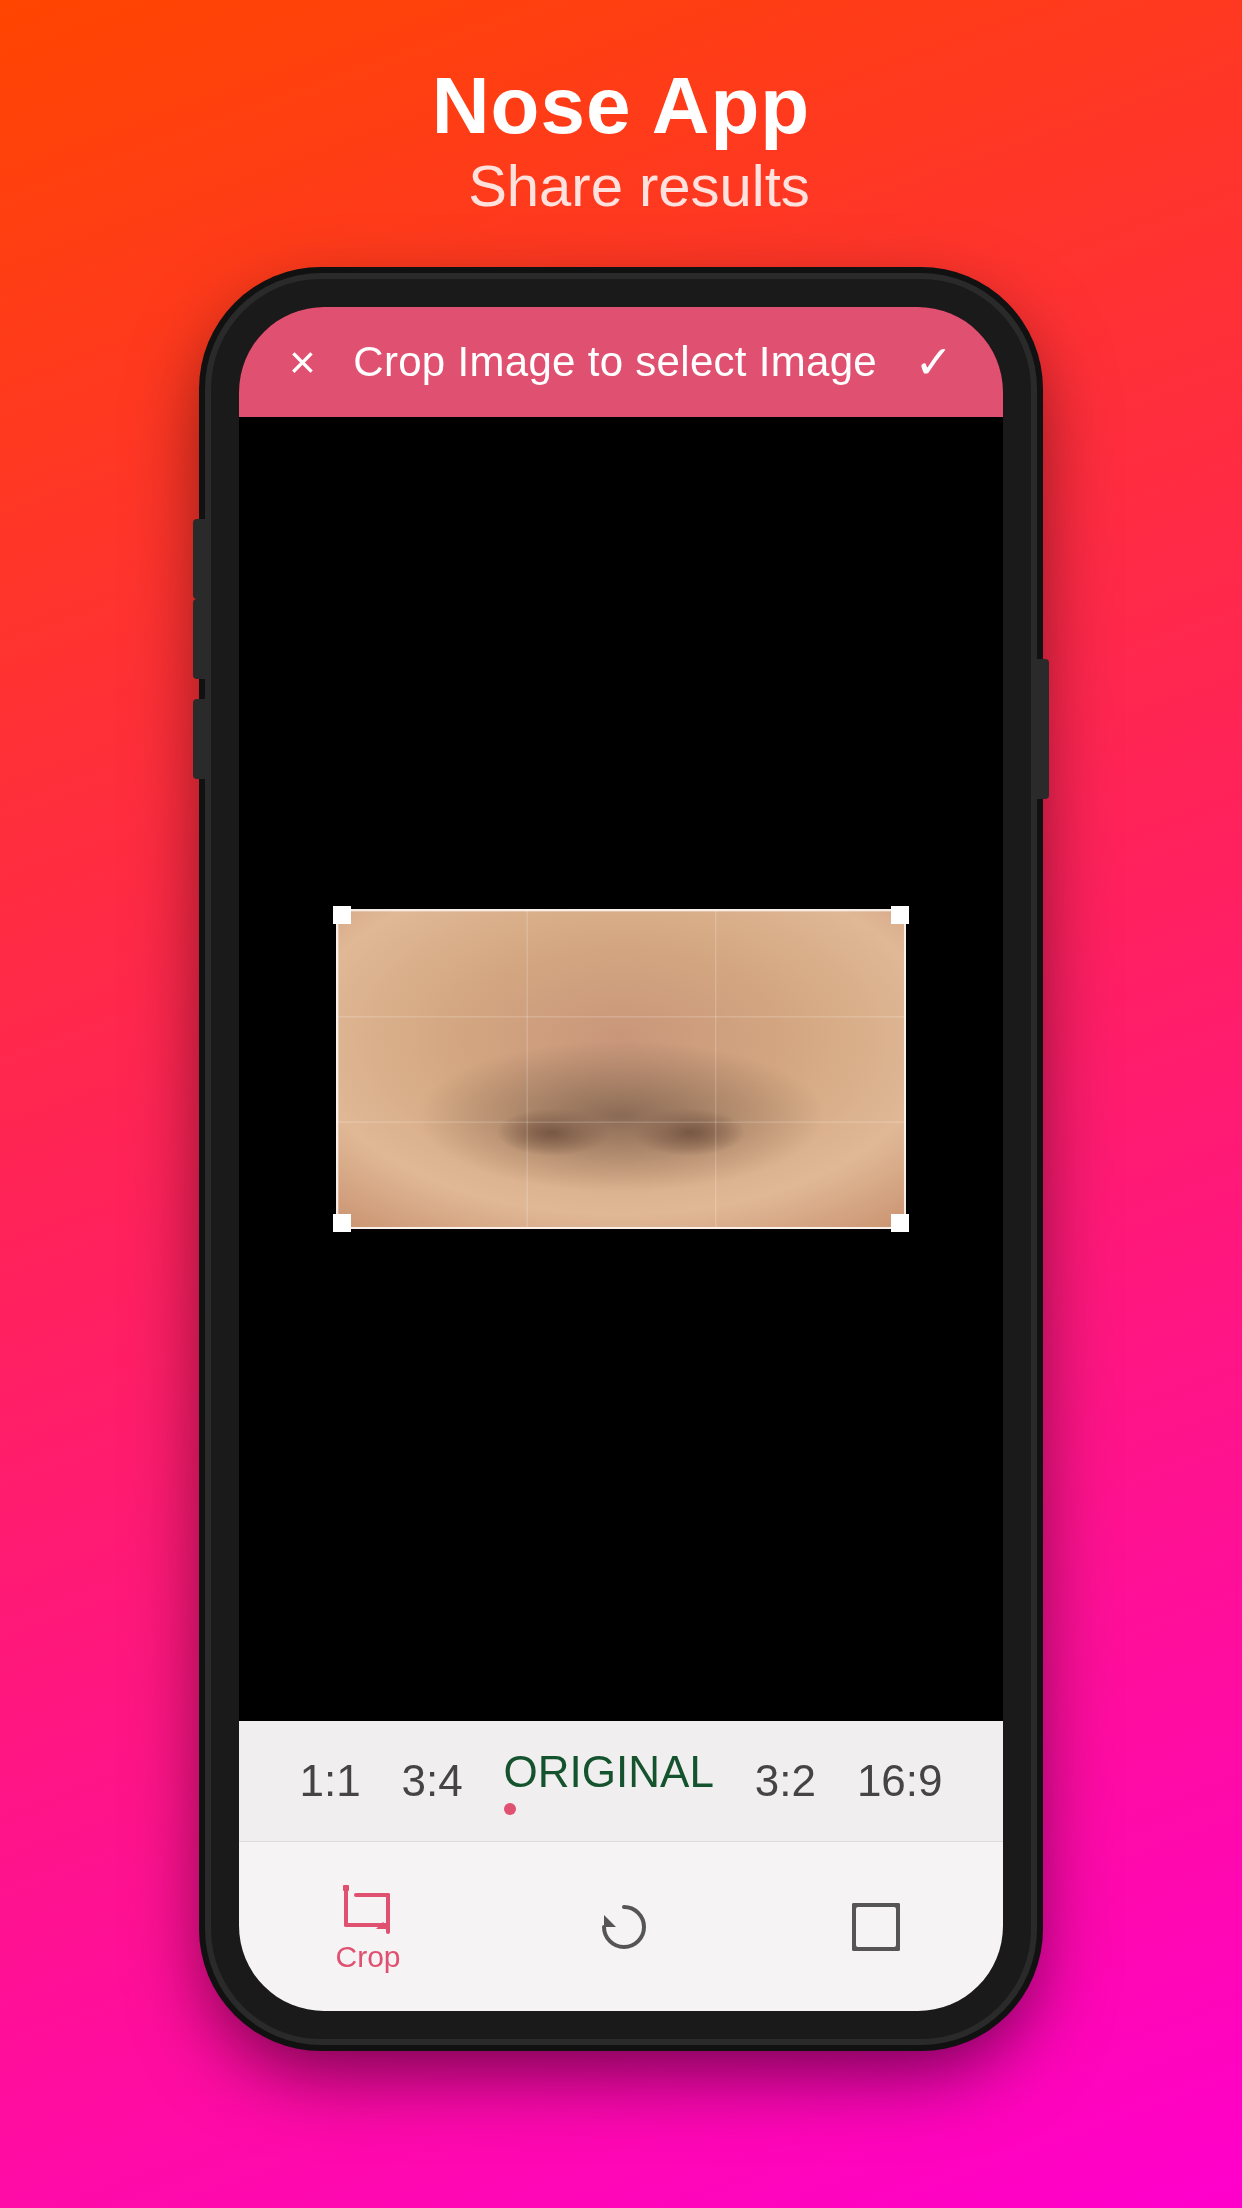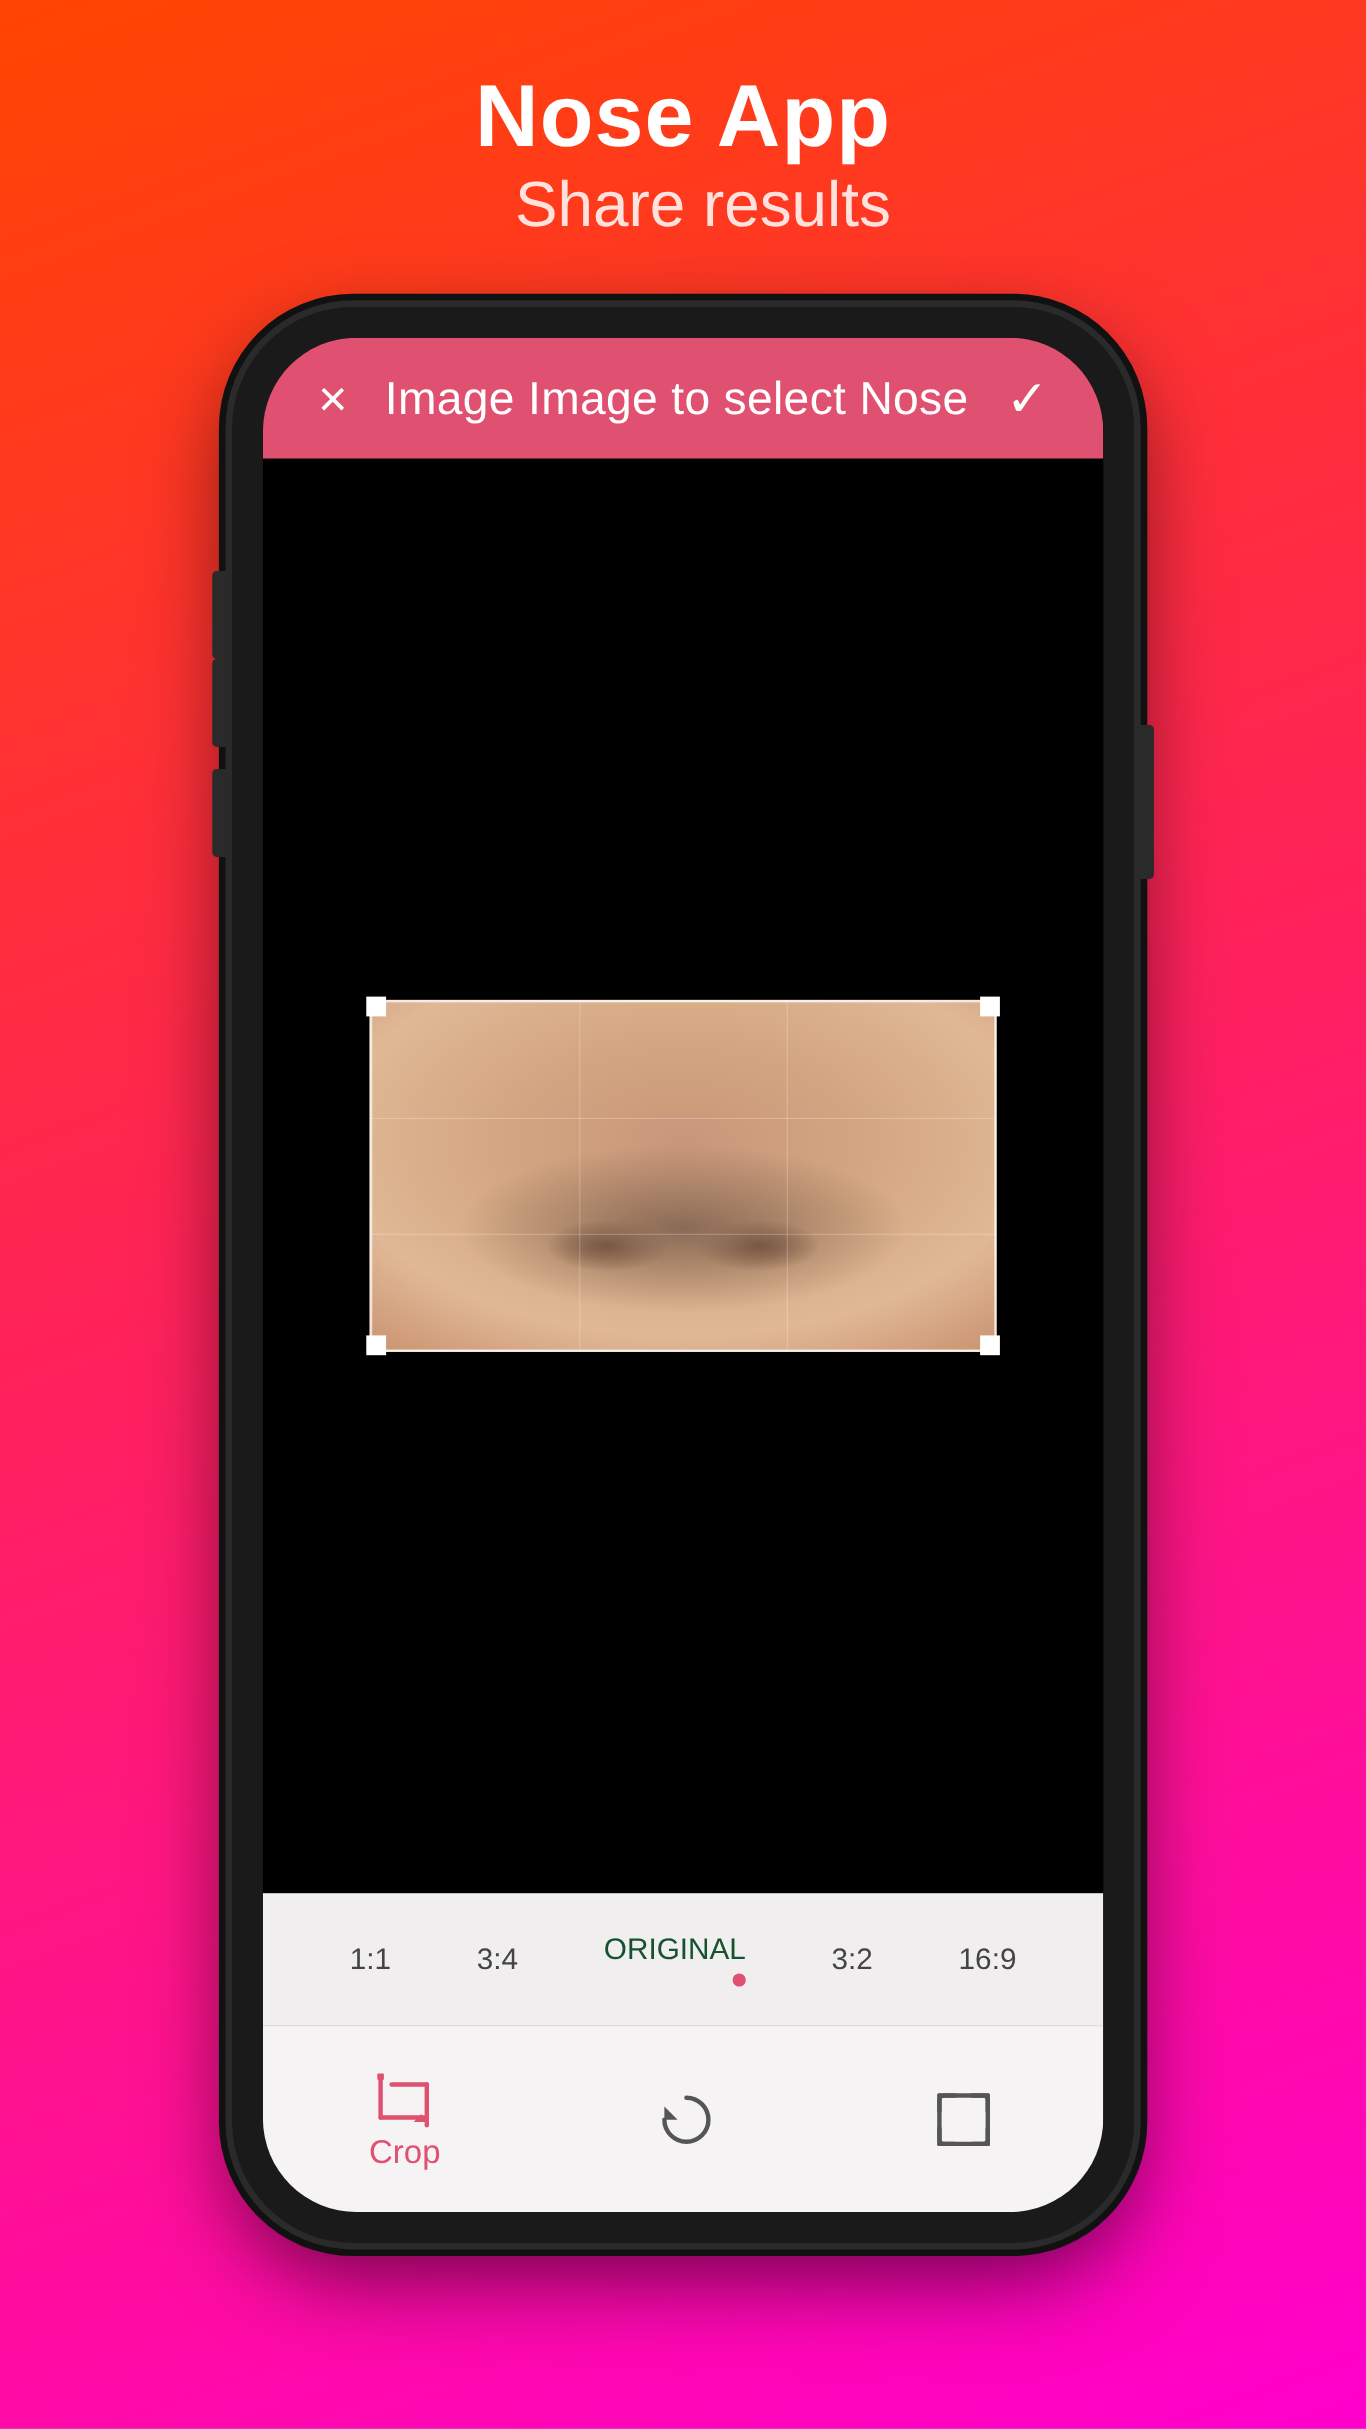--- a/index.html
+++ b/index.html
@@ -174,27 +174,27 @@
       background: #f0eeee;
       height: 120px;
       display: flex;
       align-items: center;
       justify-content: space-around;
       padding: 0 40px;
       flex-shrink: 0;
     }
 
     .ratio-item {
-      font-size: 27px;
+      font-size: 44px;
       color: #444;
       font-weight: 500;
       position: relative;
       display: flex;
       flex-direction: column;
-      align-items: flex-end;
+      align-items: flex-start;
       gap: 6px;
     }
 
     .ratio-item.active {
       color: #14532d;
     }
 
     .ratio-dot {
       width: 12px;
       height: 12px;
@@ -238,21 +238,21 @@
   <h1 class="app-title">Nose App</h1>
   <p class="app-subtitle">Share results</p>
 </div>
 
 <div class="phone-wrapper">
   <div class="phone-outer">
     <div class="phone-screen">
 
       <div class="crop-header">
         <span class="header-icon">×</span>
-        <span class="crop-header-title">Image Image to select Nose</span>
+        <span class="crop-header-title">Crop Image to select Image</span>
         <span class="header-icon">✓</span>
       </div>
 
       <div class="edit-area">
         <div class="crop-image-container">
           <div class="nose-image">
             <div class="crop-grid"></div>
           </div>
 
           <div class="crop-handle handle-tl"></div>

